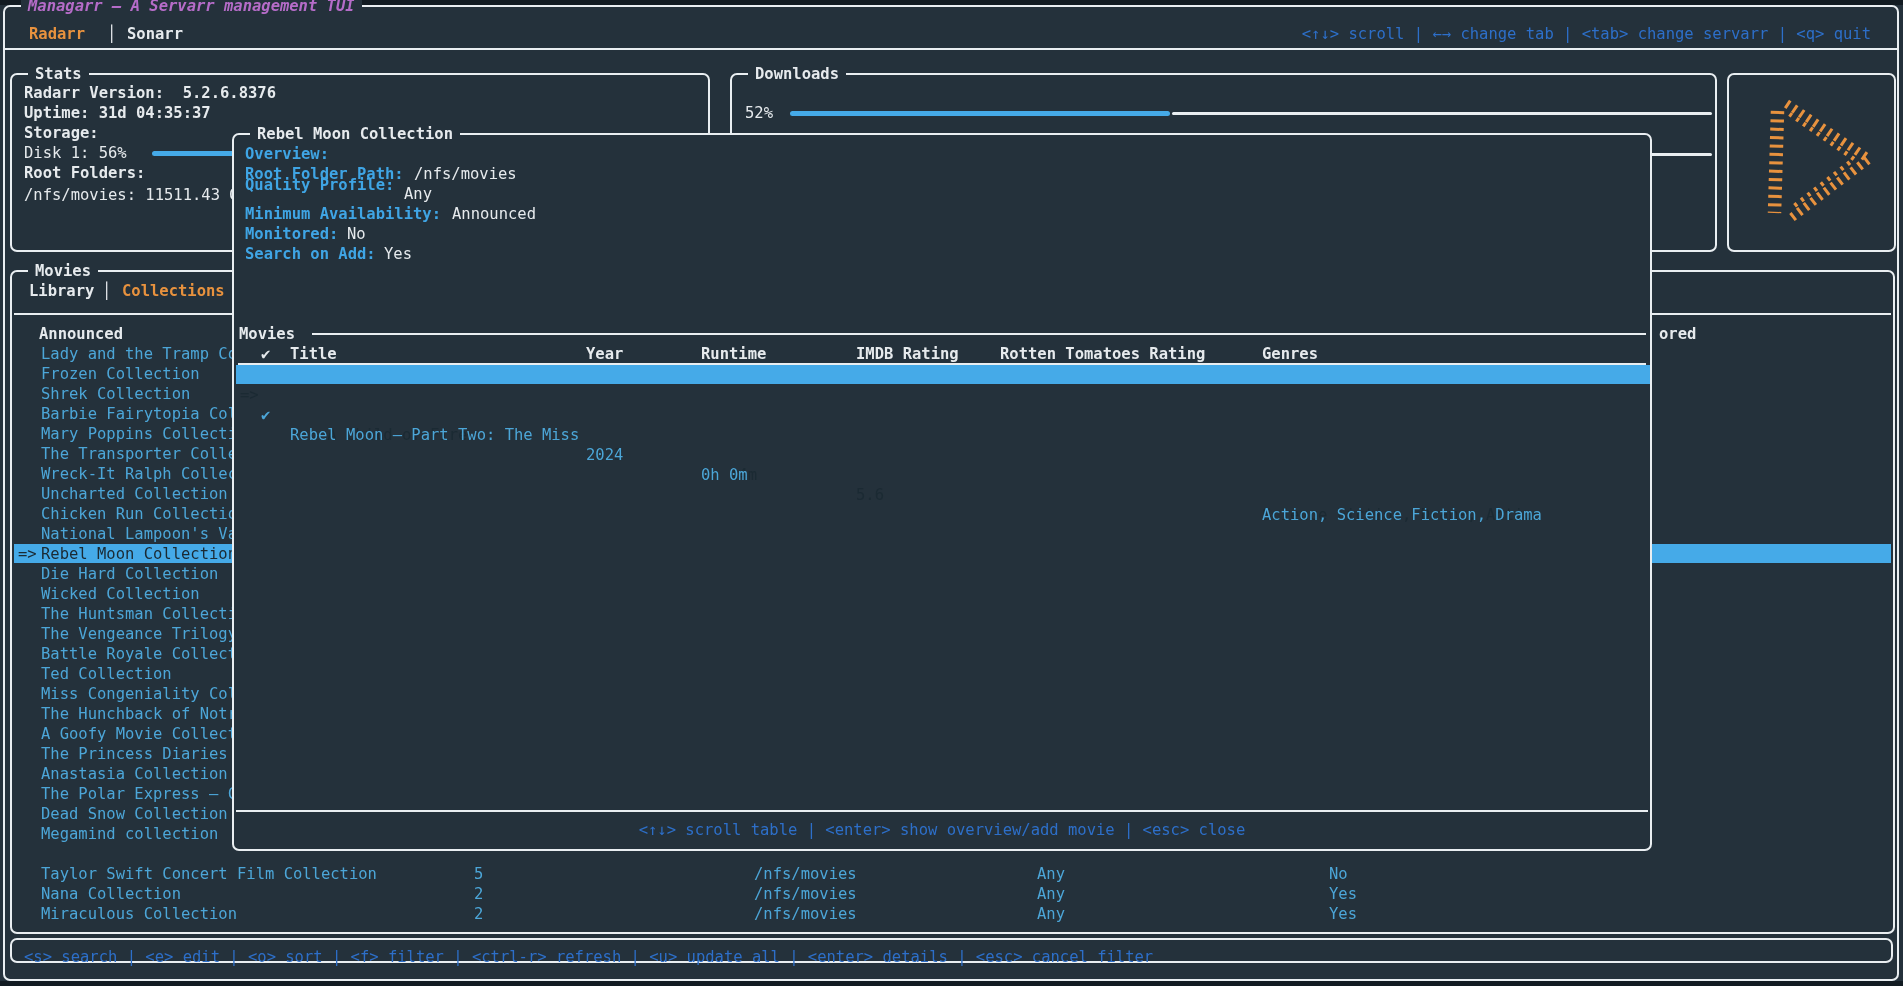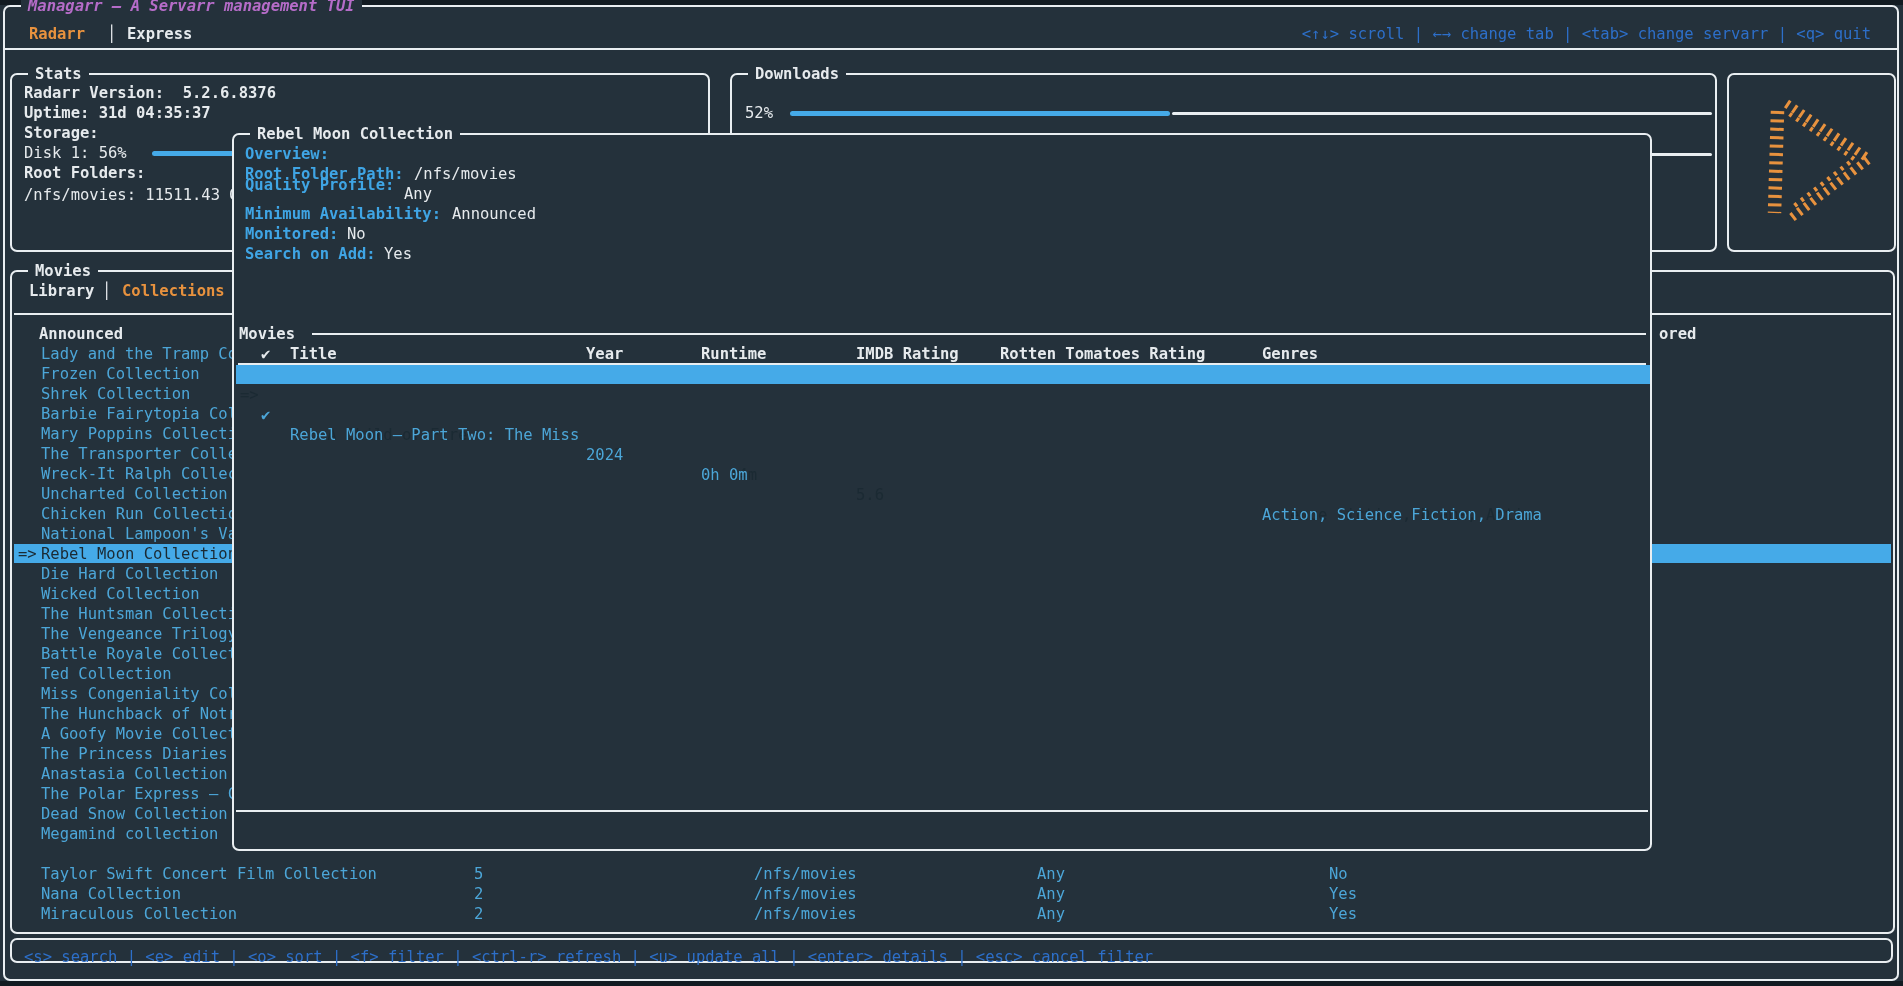--- a/index.html
+++ b/index.html
@@ -36,21 +36,21 @@
 
 <div class="strip" style="top:0"></div>
 <div class="strip" style="top:981px"></div>
 
 <div class="box" style="left:3px;top:5px;width:1896px;height:976px">
   <span class="btitle pur it" style="left:16px">Managarr – A Servarr management TUI</span>
 
   <div>
     <span class="abs org b" style="left:24px;top:17px">Radarr</span>
     <span class="abs fg" style="left:102px;top:17px">│</span>
-    <span class="abs fg b" style="left:122px;top:17px">Express</span>
+    <span class="abs fg b" style="left:122px;top:17px">Sonarr</span>
     <span class="abs kblue" style="right:26px;top:17px">&lt;↑↓&gt; scroll | ←→ change tab | &lt;tab&gt; change servarr | &lt;q&gt; quit</span>
     <div class="hline" style="left:0;top:41px;width:1892px"></div>
   </div>
 </div>
 
 <div class="box" style="left:10px;top:73px;width:700px;height:179px">
   <span class="btitle" style="left:16px">Stats</span>
   <span class="abs fg b" style="left:12px;top:8px">Radarr Version:  5.2.6.8376</span>
   <span class="abs fg b" style="left:12px;top:28px">Uptime: 31d 04:35:37</span>
   <span class="abs fg b" style="left:12px;top:48px">Storage:</span>
@@ -165,13 +165,14 @@
   <div class="mrow" style="top:250px">
     <span style="left:25px">✔</span>
     <span style="left:54px">Rebel Moon – Part Two: The Miss</span>
     <span style="left:350px">2024</span>
     <span style="left:465px">0h 0m</span>
     <span style="left:620px"></span>
     <span style="left:1026px">Action, Science Fiction, Drama</span>
   </div>
 
   <div class="hline" style="left:2px;top:675px;width:1412px"></div>
+  <span class="abs kblue" style="left:0;top:685px;width:1416px;text-align:center">&lt;↑↓&gt; scroll table | &lt;enter&gt; show overview/add movie | &lt;esc&gt; close</span>
 </div>
 
 </body></html>

